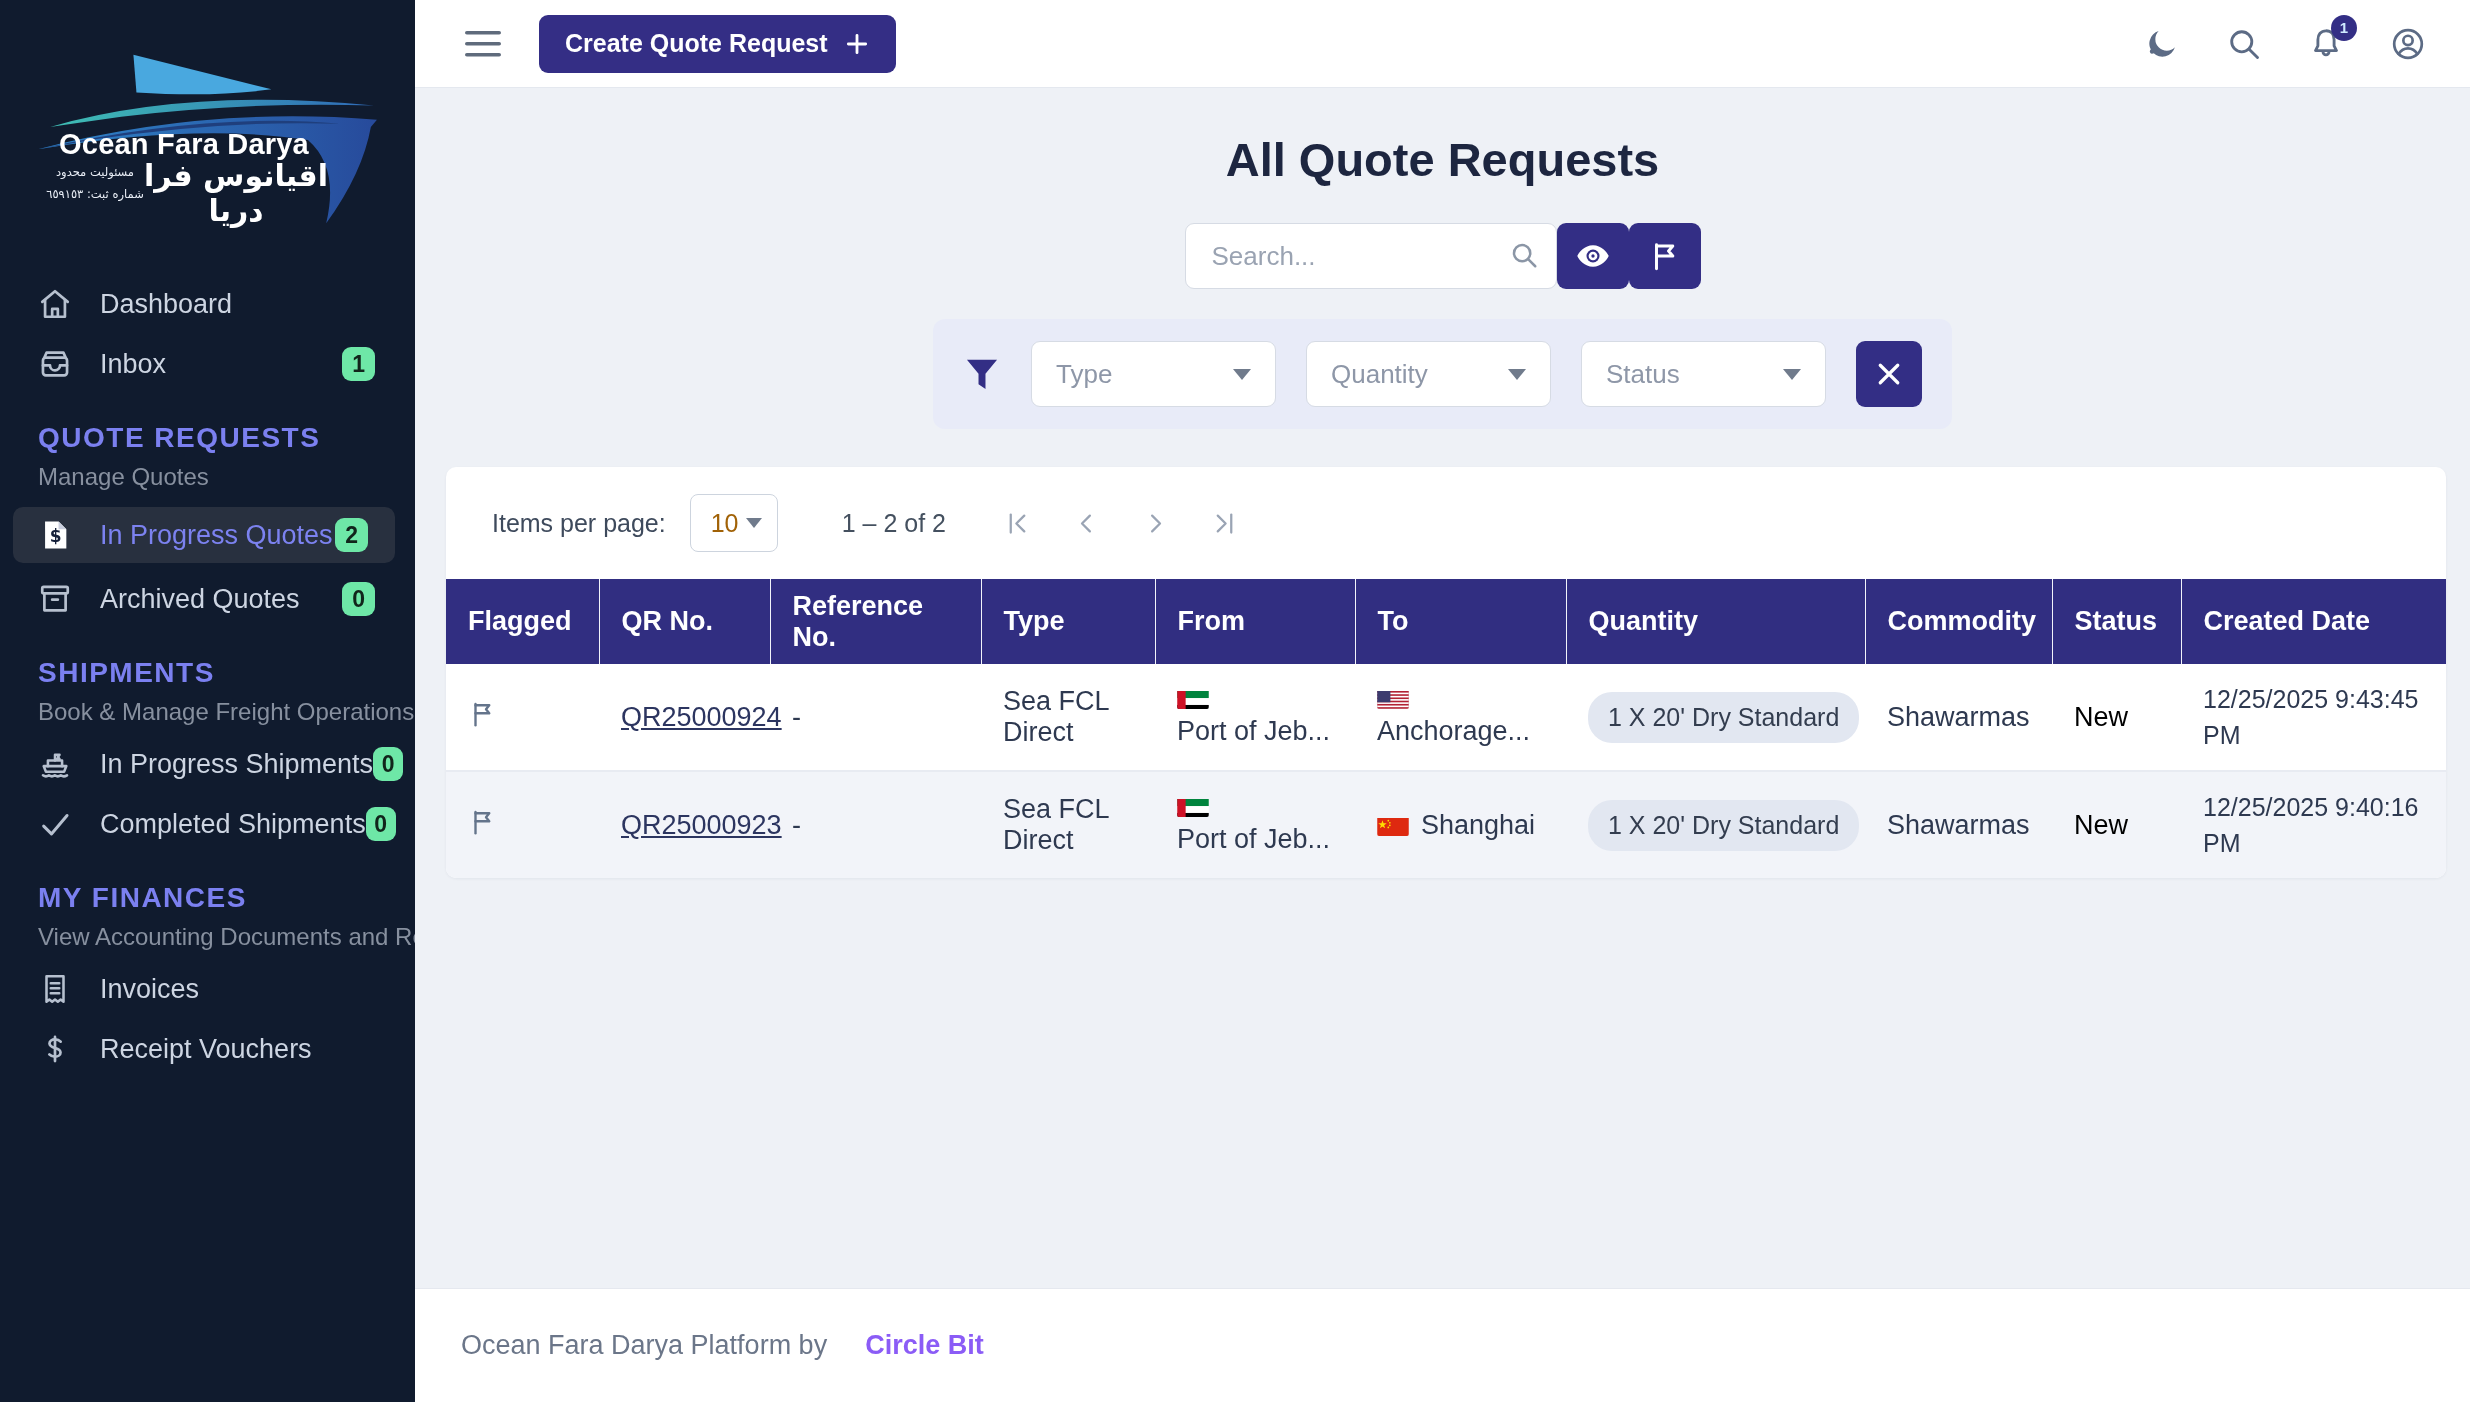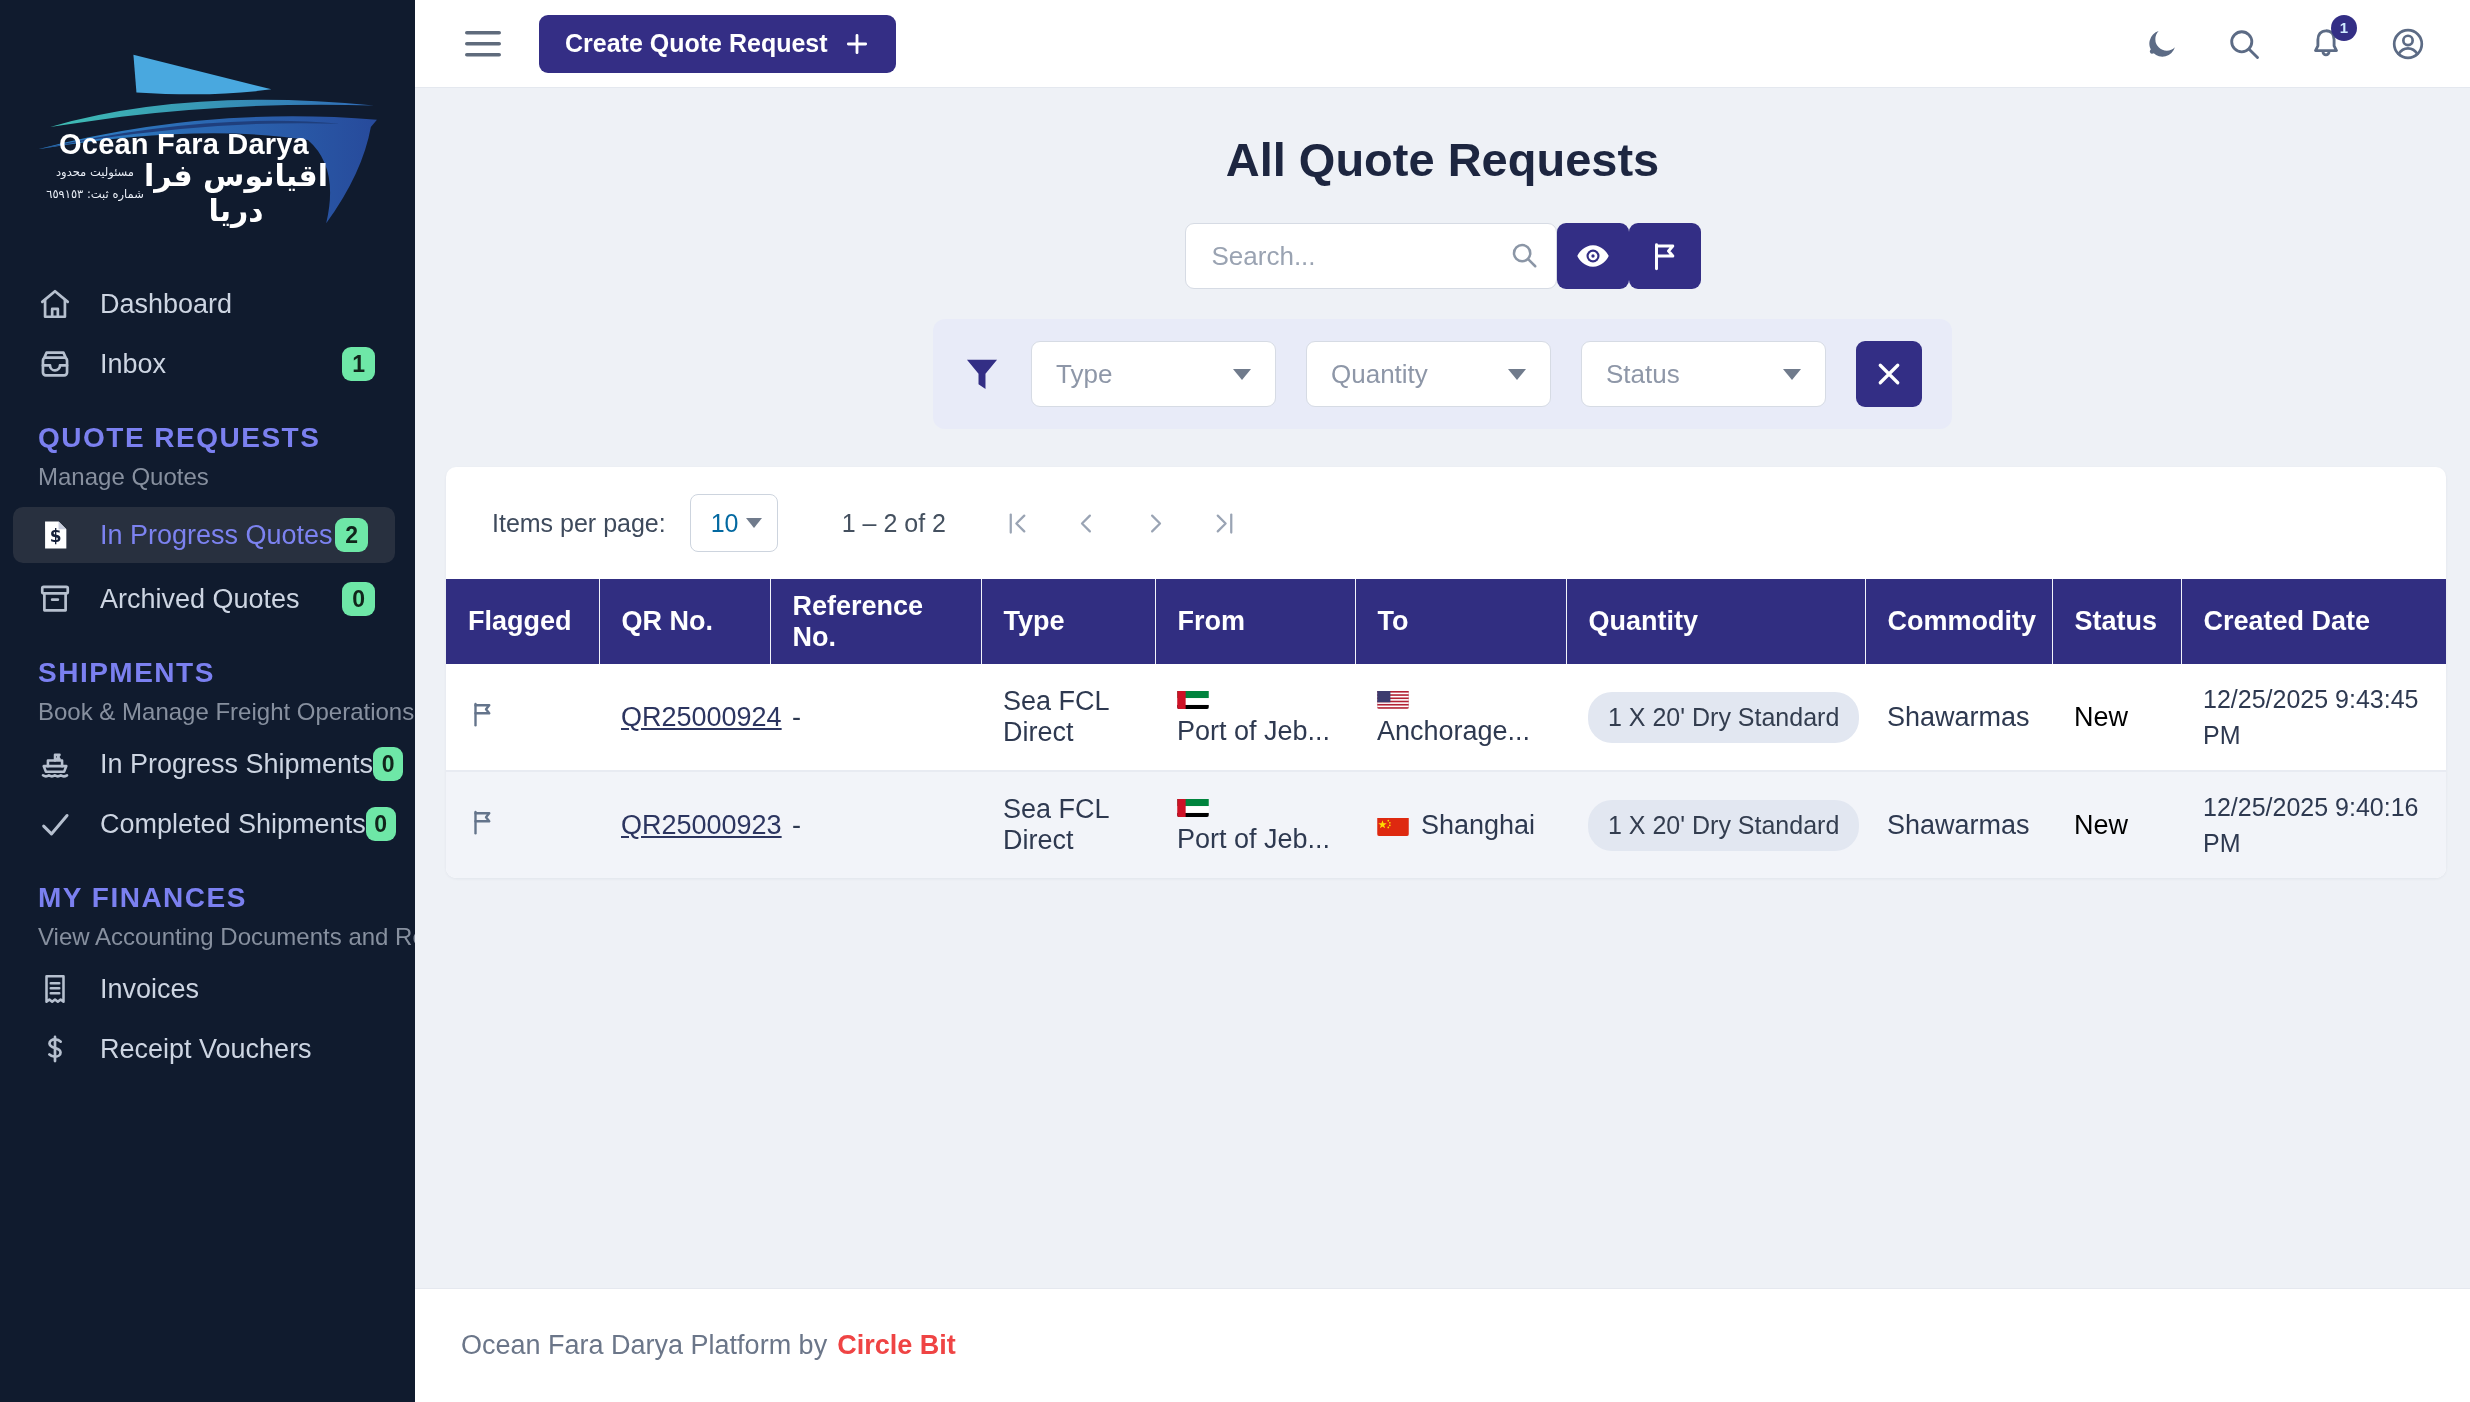--- a/index.html
+++ b/index.html
@@ -77,21 +77,21 @@
     border-top:11px solid #707b8c; }
   .clear-btn { width:66px; height:66px; background:#332e85; border:none; border-radius:9px;
     display:flex; align-items:center; justify-content:center; cursor:pointer; }
 
   .table-card { margin:38px 24px 0 31px; background:#ffffff; border-radius:10px; overflow:hidden;
     box-shadow:0 1px 3px rgba(20,30,60,.06); }
   .paginator { height:112px; display:flex; align-items:center; padding-left:46px;
     font-size:25px; color:#3e4a5c; }
   .pagesize { width:88px; height:58px; border:1.5px solid #cdd4de; border-radius:8px; margin-left:24px;
     display:flex; align-items:center; justify-content:space-between; padding:0 15px 0 20px;
-    color:#0369a1; cursor:pointer; background:#fff; }
+    color:#a16207; cursor:pointer; background:#fff; }
   .pagesize .caret { border-left-width:8px; border-right-width:8px; border-top-width:10px; }
   .range { margin-left:64px; color:#44505f; }
   .pager { display:flex; align-items:center; gap:42px; margin-left:58px; }
   .pg-icon { width:27px; height:27px; color:#9aa4b4; cursor:pointer; }
 
   table { width:100%; border-collapse:collapse; table-layout:fixed; }
   thead th { background:#312e81; color:#ffffff; font-size:27px; font-weight:bold; text-align:left;
     padding:0 22px; height:85px; border-right:1px solid #f2f3fa; }
   thead th:last-child { border-right:none; }
   tbody td { height:107px; padding:10px 22px; font-size:27px; color:#2e3950; vertical-align:middle; }
@@ -101,21 +101,21 @@
   .pill { display:inline-block; background:#e2e7f1; border-radius:24px; padding:11px 20px;
     font-size:25px; color:#333d4f; white-space:nowrap; }
   .flag-cell-icon { width:30px; height:32px; color:#64748b; }
   .flag-img { width:32px; height:21px; display:inline-block; border-radius:2px; overflow:hidden; flex-shrink:0; }
   .stacked .flag-img { display:block; margin-bottom:7px; }
   .inline-loc { display:flex; align-items:center; gap:12px; }
   td.created { font-size:25px; padding-right:14px; line-height:1.45; }
 
   .footer { height:114px; flex-shrink:0; background:#ffffff; border-top:1px solid #e5e8ef;
     display:flex; align-items:center; padding-left:46px; font-size:27px; color:#6b7689; gap:10px; }
-  .footer-link { color:#ef4444; font-weight:bold; cursor:pointer; }
+  .footer-link { color:#8b5cf6; font-weight:bold; cursor:pointer;margin-left:28px; }
 </style>
 </head>
 <body>
 
 <svg width="0" height="0" style="position:absolute">
   <defs>
     <linearGradient id="g-teal" x1="0" y1="0" x2="1" y2="0">
       <stop offset="0" stop-color="#3fbfb4"></stop>
         <stop offset="1" stop-color="#2f6ab8"></stop>
     </linearGradient>

